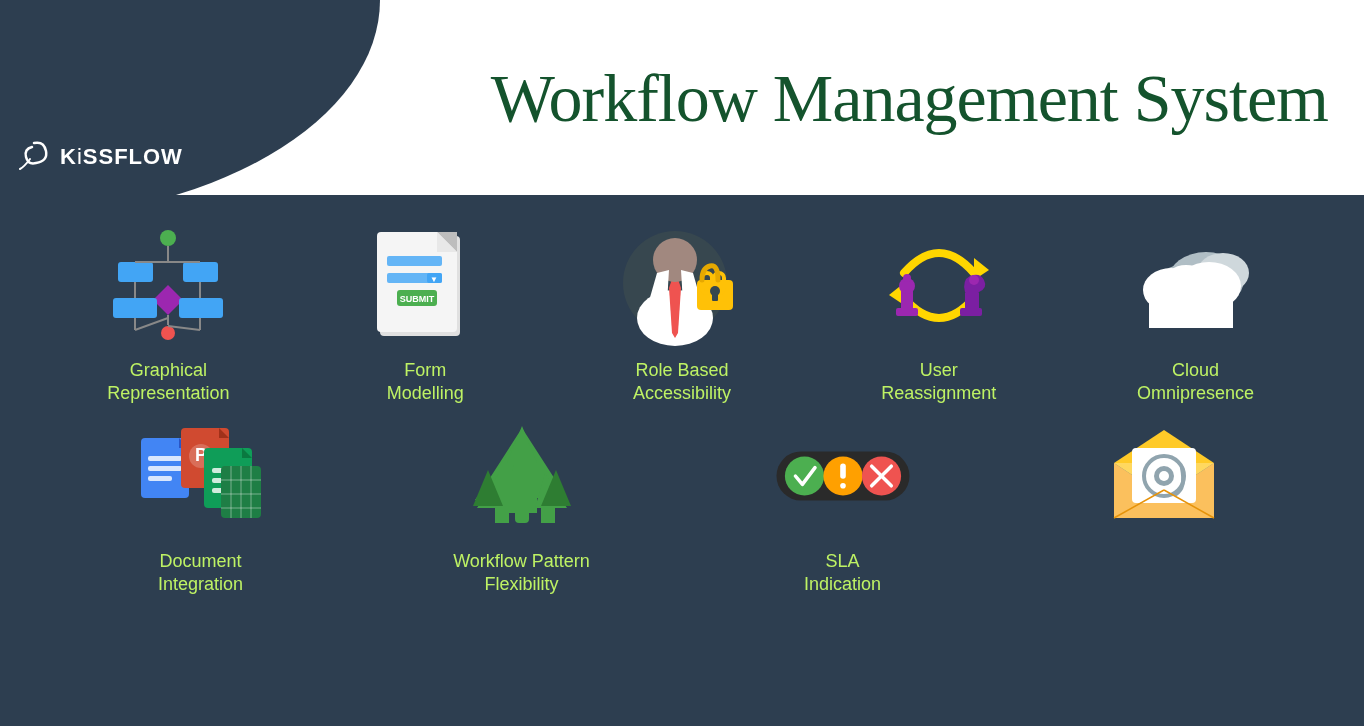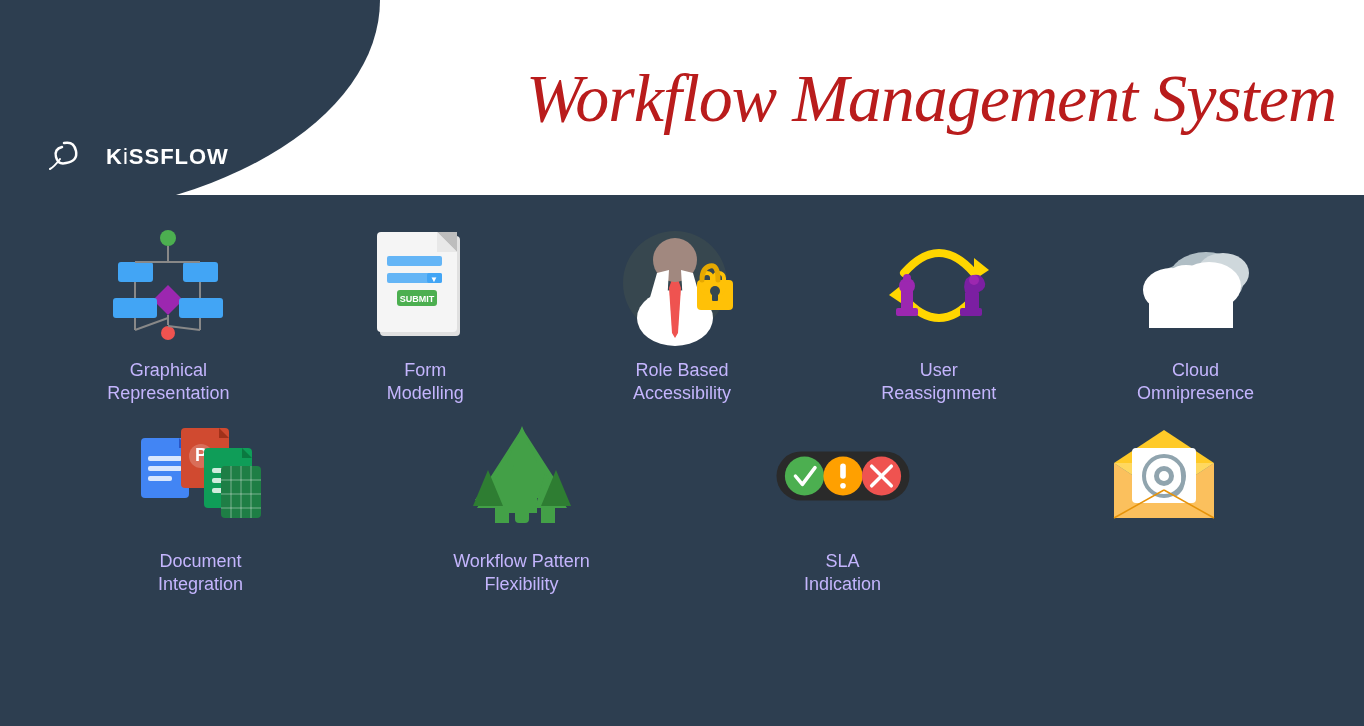--- a/index.html
+++ b/index.html
@@ -27,41 +27,40 @@
       left: 0;
       top: 0;
       width: 420px;
       height: 195px;
       background: #2d3e50;
       clip-path: ellipse(380px 220px at 0% 0%);
     }
 
     .logo-area {
       position: absolute;
-      left: 46px;
+      left: 16px;
       bottom: 20px;
       display: flex;
       align-items: center;
-      gap: 24px;
+      gap: 8px;
       z-index: 2;
       justify-content: flex-end;
     }
 
     .header-title {
       position: absolute;
-      right: 28px;
+      right: 36px;
       top: 50%;
       transform: translateY(-50%);
       font-size: 68px;
       font-weight: 300;
-      color: #b91c1c;
+      color: #14532d;
       font-family: Georgia, 'Times New Roman', serif;
       letter-spacing: -1px;
       white-space: nowrap;
-      font-style: italic;
     }
 
     
     .main-content {
       background: #2d3e50;
       padding: 30px 20px;
       display: flex;
       flex-direction: column;
       gap: 10px;
     }
@@ -83,21 +82,21 @@
 
     .feature-icon {
       width: 120px;
       height: 120px;
       display: flex;
       align-items: center;
       justify-content: center;
     }
 
     .feature-label {
-      color: #c4b5fd;
+      color: #bef264;
       font-size: 18px;
       text-align: center;
       line-height: 1.3;
       font-weight: 400;
     }
 
     
     svg { overflow: visible; }
   </style>
 </head>

